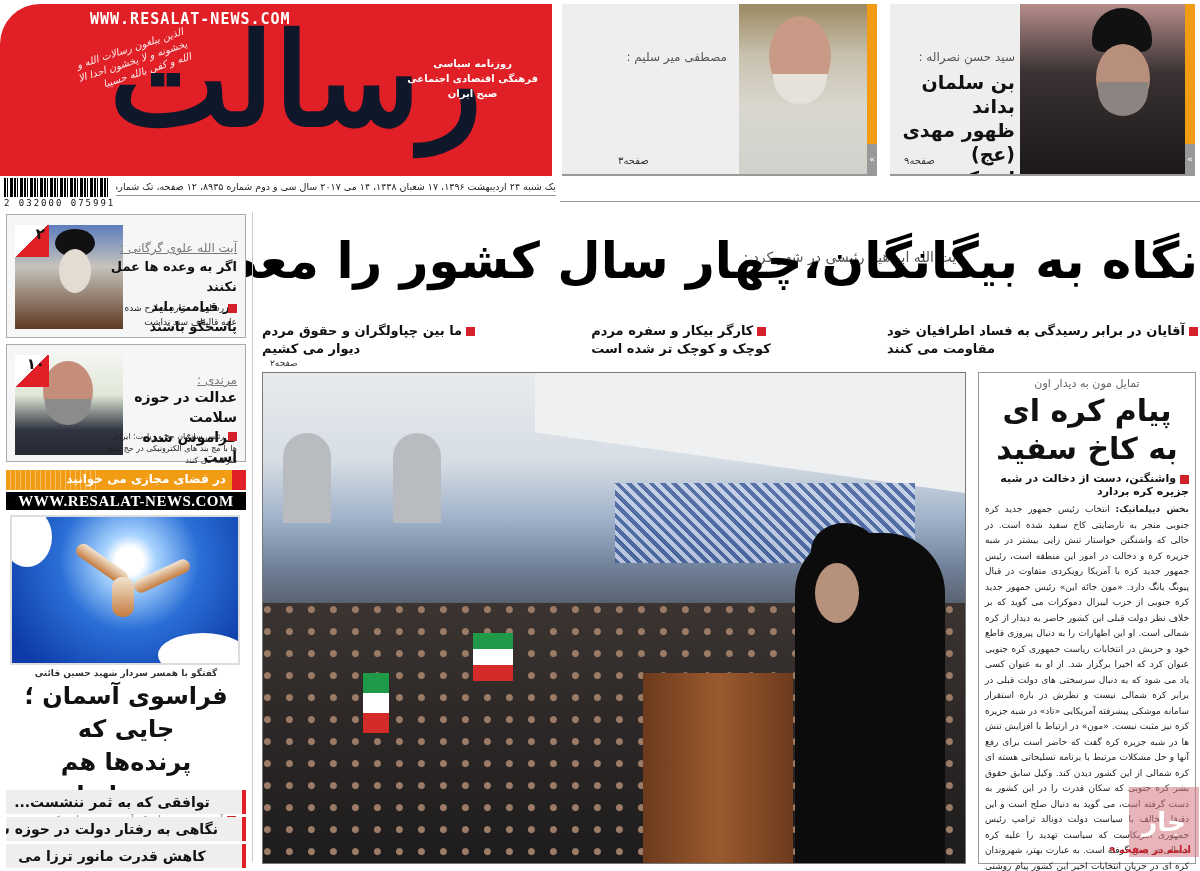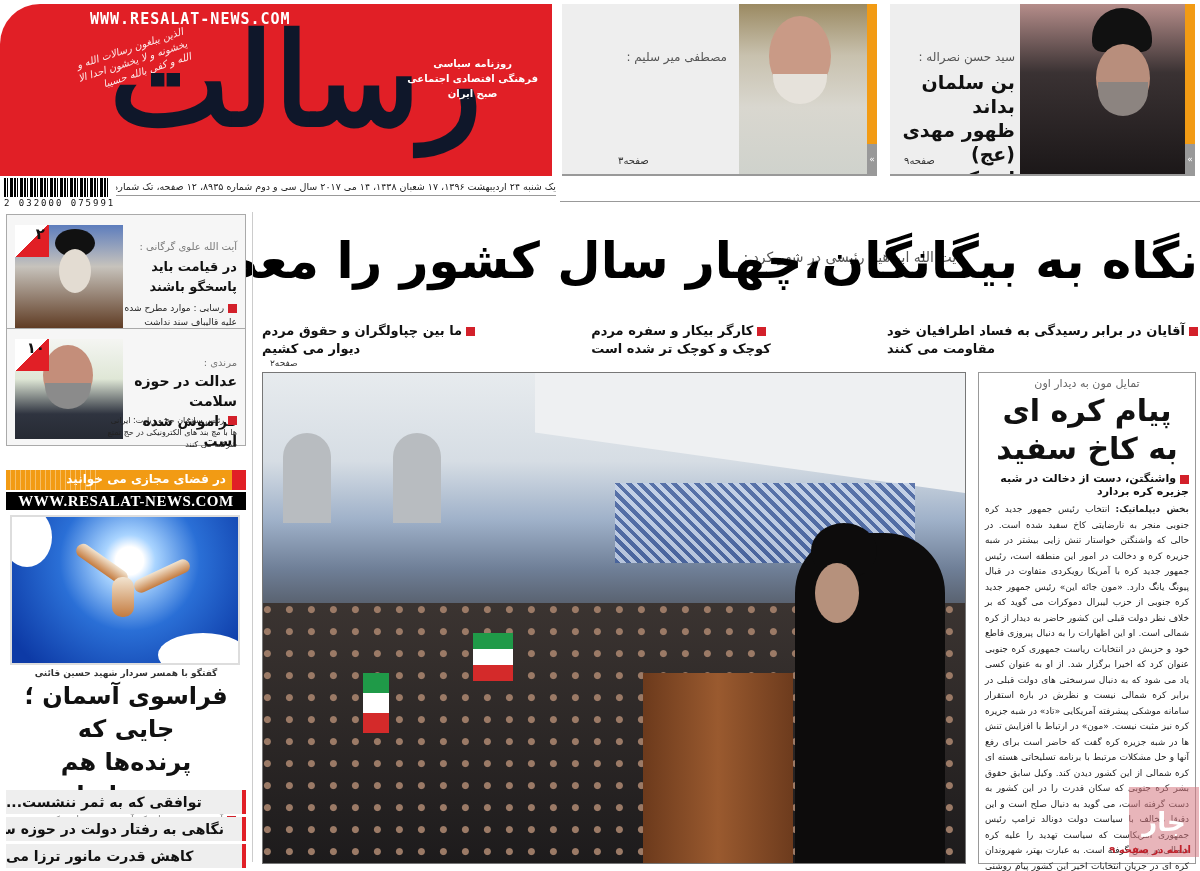--- a/index.html
+++ b/index.html
@@ -63,40 +63,40 @@
   .rcol .lead { font-size: 11px; font-weight: bold; margin-bottom: 4px; }
   .rcol .body { font-size: 9px; line-height: 15.5px; text-align: justify; color: #222; }
   .rcol .body b { font-weight: bold; }
   .rcol .more { position: absolute; right: 4px; bottom: 8px; font-size: 10px; color: #c0202a; font-weight: bold; }
   .watermark { position: absolute; right: -4px; bottom: 6px; width: 70px; height: 70px; background: rgba(214,120,130,.55); color: #fff; font-size: 26px; font-weight: bold; text-align: center; line-height: 70px; }
 
   
   .lbox { position: absolute; left: 6px; width: 240px; border: 1px solid #aaa; background: #f6f6f6; direction: rtl; }
   .lbox .pic { position: absolute; left: 8px; top: 10px; width: 108px; }
   .lbox .num { position: absolute; left: 8px; top: 10px; width: 34px; height: 32px; background: linear-gradient(135deg,#fff 0 50%,#e11f26 50%); font-size: 15px; font-weight: bold; text-align: right; padding: 0 4px; color: #111; }
-  .lbox .kick { position: absolute; right: 8px; font-size: 10px; color: #777; }
+  .lbox .kick { position: absolute; right: 8px; font-size: 12px; color: #777; text-decoration: underline; }
   .lbox .tt { position: absolute; right: 8px; width: 130px; font-size: 14px; font-weight: bold; line-height: 20px; text-align: right; }
   .lbox .note { position: absolute; right: 8px; width: 130px; font-size: 9px; line-height: 14px; text-align: right; color: #222; }
 
   .banner { position: absolute; left: 6px; top: 470px; width: 240px; height: 20px; background: #f29b14; direction: rtl; }
   .banner .sqr { position: absolute; right: 0; top: 0; width: 14px; height: 20px; background: #e11f26; }
   .banner .lbl { position: absolute; right: 20px; top: 2px; color: #fff; font-size: 12px; font-weight: bold; }
   .banner .lines { position: absolute; left: 0; top: 0; width: 90px; height: 20px; background: repeating-linear-gradient(90deg,transparent 0 4px,rgba(255,255,255,.35) 4px 5px); }
   .site-url { position: absolute; left: 6px; top: 492px; width: 240px; height: 18px; background: #000; color: #fff; font-family: "Liberation Serif", serif; font-weight: bold; font-size: 15px; text-align: center; line-height: 18px; letter-spacing: 0.5px; }
 
   .dove { position: absolute; left: 10px; top: 515px; width: 230px; height: 150px; border: 2px solid #ddd; background: radial-gradient(circle at 52% 30%,#fff 0 14px,#a9d4ff 26px,#2a6fd6 70px,#0d3aa6 140px); overflow: hidden; }
   .cloud { position: absolute; background: #fff; border-radius: 50%; }
   .wing { position: absolute; background: linear-gradient(180deg,#f2e4d0,#c47b3f); }
 
   .lstory { position: absolute; left: 6px; top: 668px; width: 240px; direction: rtl; text-align: center; }
   .lstory .kick { font-size: 9px; font-weight: bold; color: #333; }
   .lstory .tt { font-size: 24px; font-weight: bold; line-height: 33px; color: #111; margin-top: 2px; }
   .lstory .bul { font-size: 10px; color: #888; text-align: right; padding-right: 10px; line-height: 15px; }
   .llinks { position: absolute; left: 6px; top: 790px; width: 240px; direction: rtl; }
-  .llink { height: 24px; margin-bottom: 3px; background: #eeeeee; border-right: 4px solid #e11f26; font-size: 14px; font-weight: bold; text-align: left; padding-right: 18px; line-height: 24px; white-space: nowrap; overflow: hidden; }
+  .llink { height: 24px; margin-bottom: 3px; background: #eeeeee; border-right: 4px solid #e11f26; font-size: 14px; font-weight: bold; text-align: center; padding-right: 24px; line-height: 24px; white-space: nowrap; overflow: hidden; }
 
   .vline { position: absolute; left: 252px; top: 212px; width: 1px; height: 650px; background: #ccc; }
 </style>
 </head>
 <body>
 
 <div class="masthead">
   <div class="url">WWW.RESALAT-NEWS.COM</div>
   <div class="calligraphy">الذین یبلغون رسالات الله و یخشونه و لا یخشون احدا الا الله و کفی بالله حسیبا</div>
   <div class="logo">رسالت</div>
@@ -182,26 +182,27 @@
 </div>
 
 <div class="lbox" style="top:214px;height:124px;">
   <div class="pic" style="height:104px;background:linear-gradient(180deg,#5d7dbd 0%,#c7c3bc 40%,#5e3a22 100%);">
     <div class="face" style="left:40px;top:4px;width:40px;height:28px;background:#111;"></div>
     <div class="face" style="left:44px;top:24px;width:32px;height:44px;background:#e3dcd2;"></div>
   </div>
   <div class="num">۲</div>
   <div class="kick" style="top:26px;">آیت الله علوی گرگانی :</div>
   <div class="tt" style="top:42px;font-size:13px;">
+    <div>اگر به وعده ها عمل نکنند</div>
     <div>در قیامت باید پاسخگو باشند</div>
   </div>
   <div class="note" style="top:86px;"><span class="sq"></span><span>رسایی : موارد مطرح شده علیه قالیباف سند نداشت</span></div>
 </div>
 
-<div class="lbox" style="top:328px;height:118px;">
+<div class="lbox" style="top:344px;height:118px;">
   <div class="pic" style="height:100px;background:linear-gradient(180deg,#f4f5f2 0%,#dfe7d6 40%,#2f3440 75%,#262a33 100%);">
     <div class="face" style="left:28px;top:6px;width:50px;height:60px;background:#c48e7a;"></div>
     <div class="face" style="left:30px;top:44px;width:46px;height:26px;background:#8b8b8b;border-radius:0 0 24px 24px;"></div>
   </div>
   <div class="num">۱۰</div>
   <div class="kick" style="top:28px;">مرندی :</div>
   <div class="tt" style="top:42px;">
     <div>عدالت در حوزه سلامت</div>
     <div>فراموش شده است</div>
   </div>

